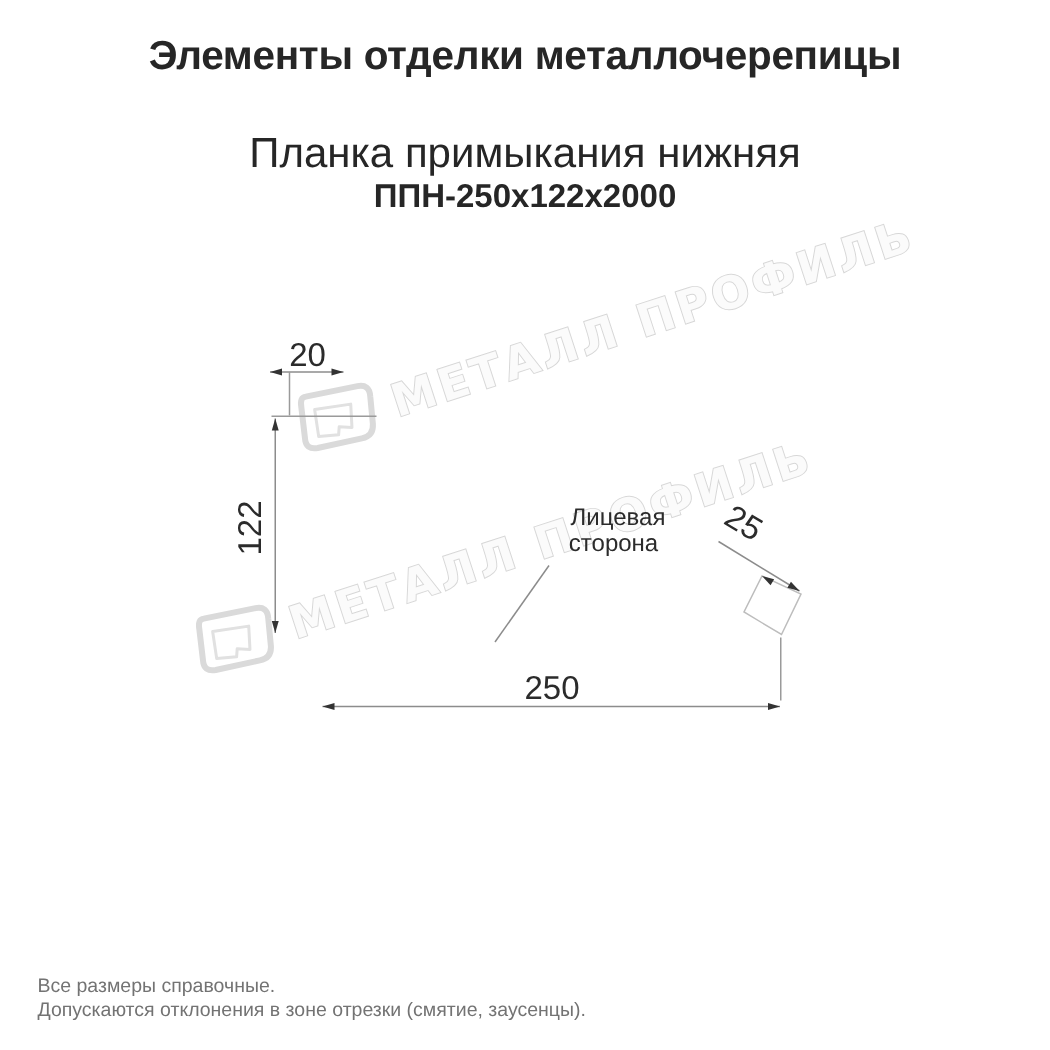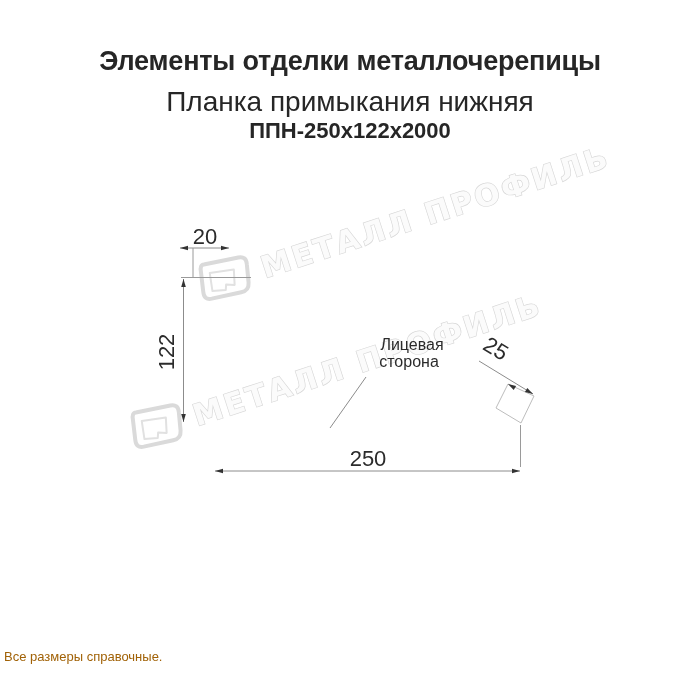--- a/index.html
+++ b/index.html
@@ -1,24 +1,24 @@
 <!DOCTYPE html>
 <html><head>
 <meta charset="utf-8">
 <style>
   html,body{margin:0;padding:0;}
   body{
     width:700px;height:700px;position:relative;background:#ffffff;
     font-family:"Liberation Sans","DejaVu Sans",sans-serif;overflow:hidden;
   }
   .hdr{position:absolute;left:0;width:700px;text-align:center;color:#262626;}
-  .hdr.title{top:22px;font-size:27px;font-weight:bold;letter-spacing:-0.2px;margin-top:24px;}
+  .hdr.title{top:22px;font-size:27px;font-weight:bold;letter-spacing:-0.2px;}
   .hdr.subtitle{top:86px;font-size:28px;font-weight:normal;}
   .hdr.model{top:118px;font-size:22px;font-weight:bold;}
-  .notes{position:absolute;left:4px;top:649px;font-size:13px;line-height:16px;color:#a16207;}
+  .notes{position:absolute;left:25px;top:649px;font-size:13px;line-height:16px;color:#737373;}
   svg{position:absolute;left:0;top:0;}
   .dimline{stroke:#8c8c8c;stroke-width:1;fill:none;}
   .extline{stroke:#9a9a9a;stroke-width:1;fill:none;}
   .profile{stroke:#bdbdbd;stroke-width:1;fill:none;}
   .arrow{fill:#333333;stroke:none;}
   .dimtext{fill:#2b2b2b;font-size:22px;font-family:"Liberation Sans","DejaVu Sans",sans-serif;}
   .lbltext{fill:#2b2b2b;font-size:16px;font-family:"Liberation Sans","DejaVu Sans",sans-serif;}
   .wmtext{
     fill:#fbfbfb;stroke:#d7d7d7;stroke-width:1.3;paint-order:stroke;
     font-size:30px;font-weight:bold;letter-spacing:2.5px;
@@ -88,13 +88,14 @@
   <g>
     <line class="dimline" x1="330" y1="428" x2="366" y2="377"></line>
     <text class="lbltext" x="412" y="350" text-anchor="middle">Лицевая</text>
     <text class="lbltext" x="409" y="367" text-anchor="middle">сторона</text>
   </g>
 
 </svg>
 
 <div class="notes">
   <div>Все размеры справочные.</div>
+  <div>Допускаются отклонения в зоне отрезки (смятие, заусенцы).</div>
 </div>
 
 </body></html>

